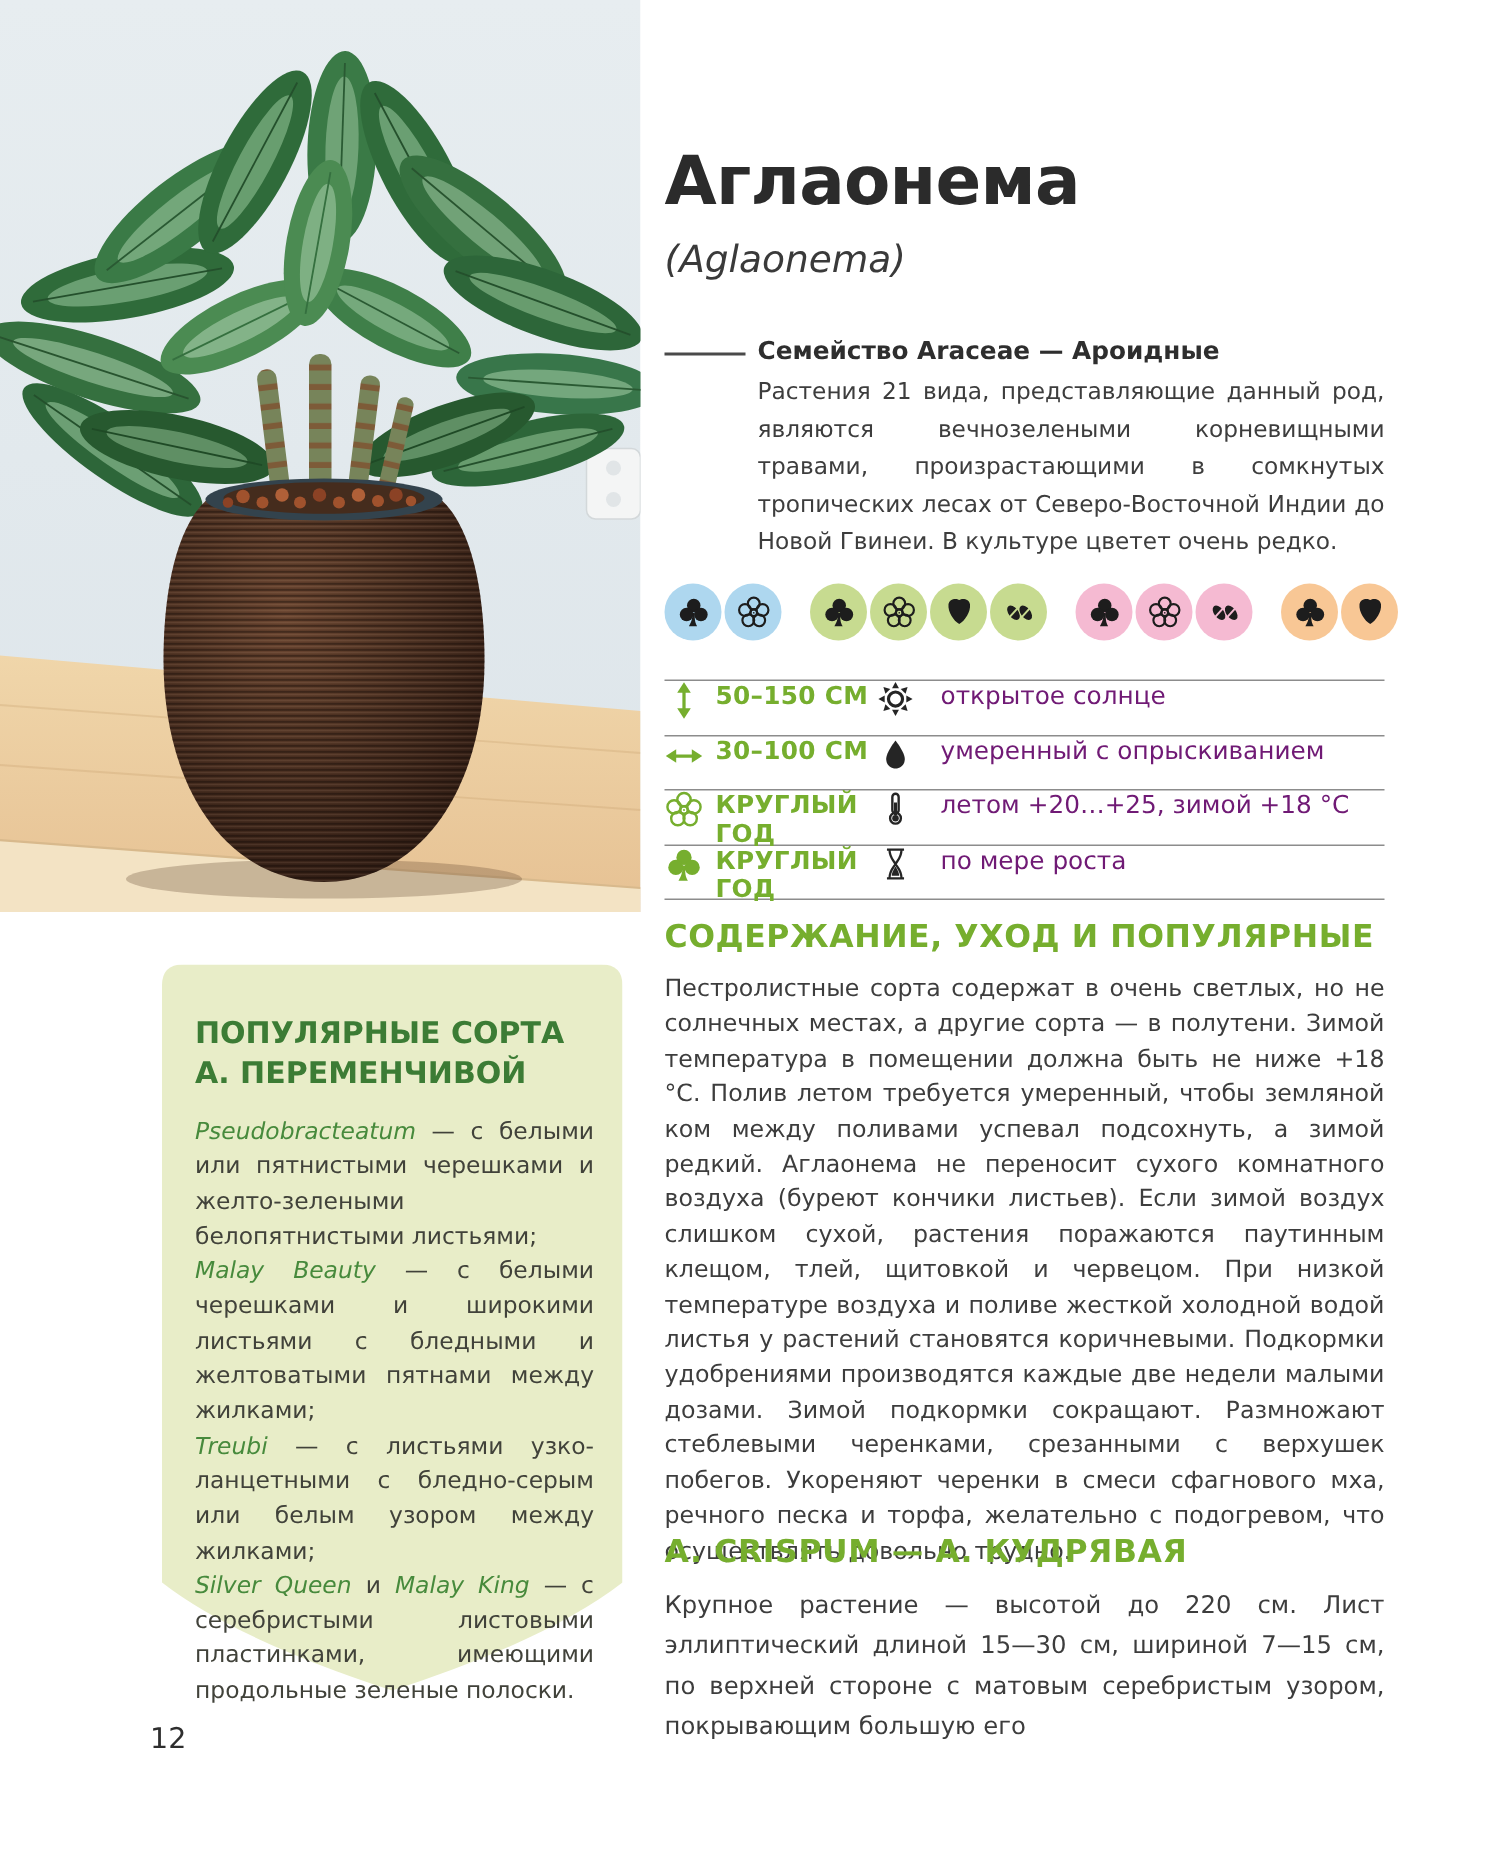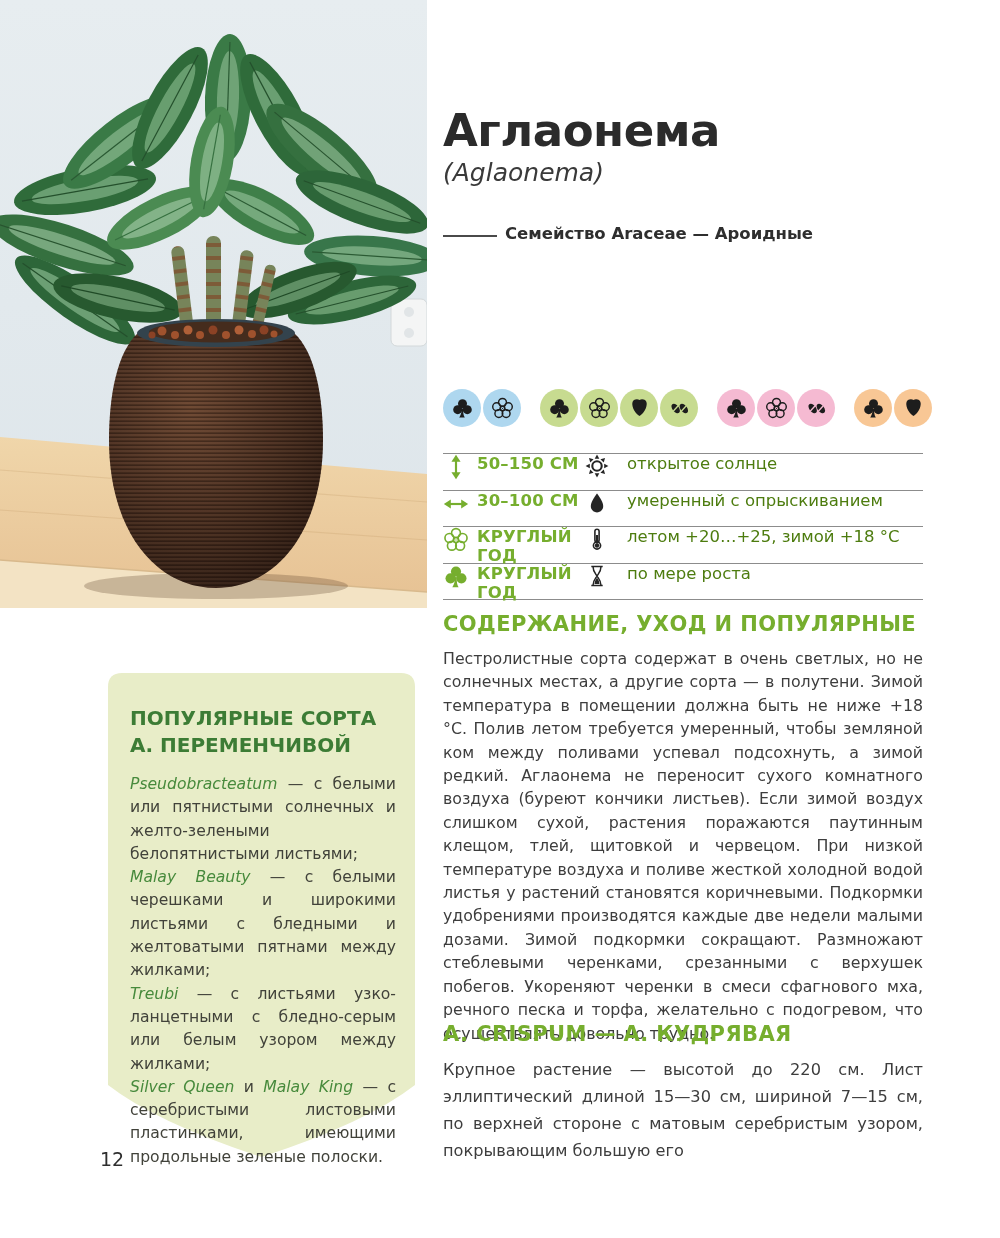--- a/index.html
+++ b/index.html
@@ -3,50 +3,50 @@
 <meta charset="utf-8">
 <style>
   html,body{margin:0;padding:0;background:#ffffff;}
   .page{position:relative;width:1000px;height:1238px;background:#fff;overflow:hidden;
         font-family:"DejaVu Sans","Liberation Sans",sans-serif;color:#3d3d3d;}
   .photo{position:absolute;left:0;top:0;width:427px;height:608px;display:block;}
 
   .col{position:absolute;left:443px;top:0;width:480px;height:1238px;}
   .col > *{position:absolute;left:0;}
 
-  .title{top:104px;margin:0;font-size:45px;font-weight:600;color:#2b2b2b;letter-spacing:-.5px;}
+  .title{top:94px;margin:0;font-size:45px;font-weight:600;color:#2b2b2b;letter-spacing:-.5px;}
   .subtitle{top:158px;font-size:25px;font-style:italic;color:#3a3a3a;}
 
   .family{top:224px;width:480px;}
   .frule{position:absolute;left:0;top:11px;width:54px;height:2px;background:#4a4a4a;}
   .famwrap{margin-left:62px;width:418px;}
   .fam-name{font-weight:bold;font-size:16.5px;color:#2e2e2e;margin-bottom:6px;}
   .fam-par{margin:0;font-size:15.5px;line-height:25px;text-align:justify;color:#3d3d3d;}
 
   .legend{top:389px;width:490px;display:flex;gap:19px;}
   .lgroup{display:flex;gap:2px;}
   .lcircle{width:38px;height:38px;border-radius:50%;display:flex;align-items:center;justify-content:center;color:#1d1d1d;}
   .lcircle svg{width:23px;height:23px;display:block;}
 
   .spec{top:453px;width:480px;border-bottom:1.5px solid #8c8c8c;}
   .srow{display:flex;align-items:flex-start;height:35.5px;border-top:1.5px solid #8c8c8c;}
   .sicon{width:34px;display:flex;align-items:center;color:var(--accent);}
   .sicon svg{width:26px;height:26px;}
   .slabel{width:108px;font-size:16.5px;font-weight:bold;color:var(--accent);letter-spacing:.2px;}
   .sicon2{width:36px;display:flex;align-items:center;justify-content:flex-start;color:#252525;}
   .sicon2 svg{width:24px;height:24px;}
-  .stext{font-size:16.5px;color:#4d7c0f;padding-left:6px;}
+  .stext{font-size:16.5px;color:#701a75;padding-left:6px;}
 
   .h-green{margin:0;font-size:21px;font-weight:bold;color:var(--accent);letter-spacing:.4px;}
   .care-h{top:612px;}
   .care-p{top:647px;width:480px;margin:0;font-size:15.8px;line-height:23.4px;text-align:justify;color:#3d3d3d;}
   .crisp-h{top:1022px;}
   .crisp-p{top:1056px;width:480px;margin:0;font-size:16.2px;line-height:27px;text-align:justify;color:#3d3d3d;}
 
-  .varbox{position:absolute;left:108px;top:673px;width:251px;height:487px;padding-left:12px;}
+  .varbox{position:absolute;left:108px;top:643px;width:251px;height:487px;padding-left:12px;}
   .varbox svg.bg{position:absolute;left:0;top:0;width:307px;height:487px;}
   .varbox-content{position:absolute;left:22px;top:32px;width:266px;}
   .varbox-title{font-size:20px;font-weight:bold;line-height:27px;color:var(--dark-green);white-space:pre-line;margin-bottom:14px;}
   .ventry{font-size:15.6px;line-height:23.3px;text-align:justify;color:#41423a;}
   .ventry .em{font-style:italic;color:var(--mid-green);margin-top:23px;}
 
   .pagenum{position:absolute;left:100px;top:1148px;font-size:19px;color:#2e2e2e;}
 </style>
 </head>
 <body>
@@ -205,20 +205,21 @@
   </svg>
 
   <div class="col">
     <h1 class="title">Аглаонема</h1>
     <div class="subtitle">(Aglaonema)</div>
 
     <div class="family">
       <span class="frule"></span>
       <div class="famwrap">
         <div class="fam-name">Семейство Araceae — Ароидные</div>
+        <p class="fam-par">Растения 21 вида, представляющие данный род, являются вечнозелеными корневищными травами, произрастающими в сомкнутых тропических лесах от Северо-Восточной Индии до Новой Гвинеи. В культуре цветет очень редко.</p>
       </div>
     </div>
 
     <div class="legend" id="legend">
         <div class="lgroup">
           <span class="lcircle" style="background: rgb(174, 215, 239);">
             <svg viewBox="0 0 24 24" fill="currentColor">
               <circle cx="12" cy="7" r="4.7"></circle>
               <circle cx="7" cy="13.2" r="4.7"></circle>
               <circle cx="17" cy="13.2" r="4.7"></circle>
@@ -422,21 +423,21 @@
   </div>
 
   <div class="varbox">
     <svg class="bg" viewBox="0 0 307 487" aria-hidden="true">
       <path id="varshape" d="M14 0 H293 Q307 0 307 14 V412 Q258 450 153.5 484 Q49 450 0 412 V14 Q0 0 14 0 Z" fill="#e8edc8"></path>
     </svg>
     <div class="varbox-content">
       <div class="varbox-title">ПОПУЛЯРНЫЕ СОРТА
 А. ПЕРЕМЕНЧИВОЙ</div>
       <div id="varlist">
-          <div class="ventry"><span class="em">Pseudobracteatum</span><span> — с белыми или пятнистыми солнечных и желто-зелеными белопятнистыми листьями;</span></div>
+          <div class="ventry"><span class="em">Pseudobracteatum</span><span> — с белыми или пятнистыми черешками и желто-зелеными белопятнистыми листьями;</span></div>
           <div class="ventry"><span class="em">Malay Beauty</span><span> — с белыми черешками и широкими листьями с бледными и желтоватыми пятнами между жилками;</span></div>
           <div class="ventry"><span class="em">Treubi</span><span> — с листьями узко-ланцетными с бледно-серым или белым узором между жилками;</span></div>
           <div class="ventry"><span class="em">Silver Queen</span><span> и </span><span class="em">Malay King</span><span> — с серебристыми листовыми пластинками, имеющими продольные зеленые полоски.</span></div>
         </div>
     </div>
   </div>
 
   <div class="pagenum">12</div>
 </div>
 

